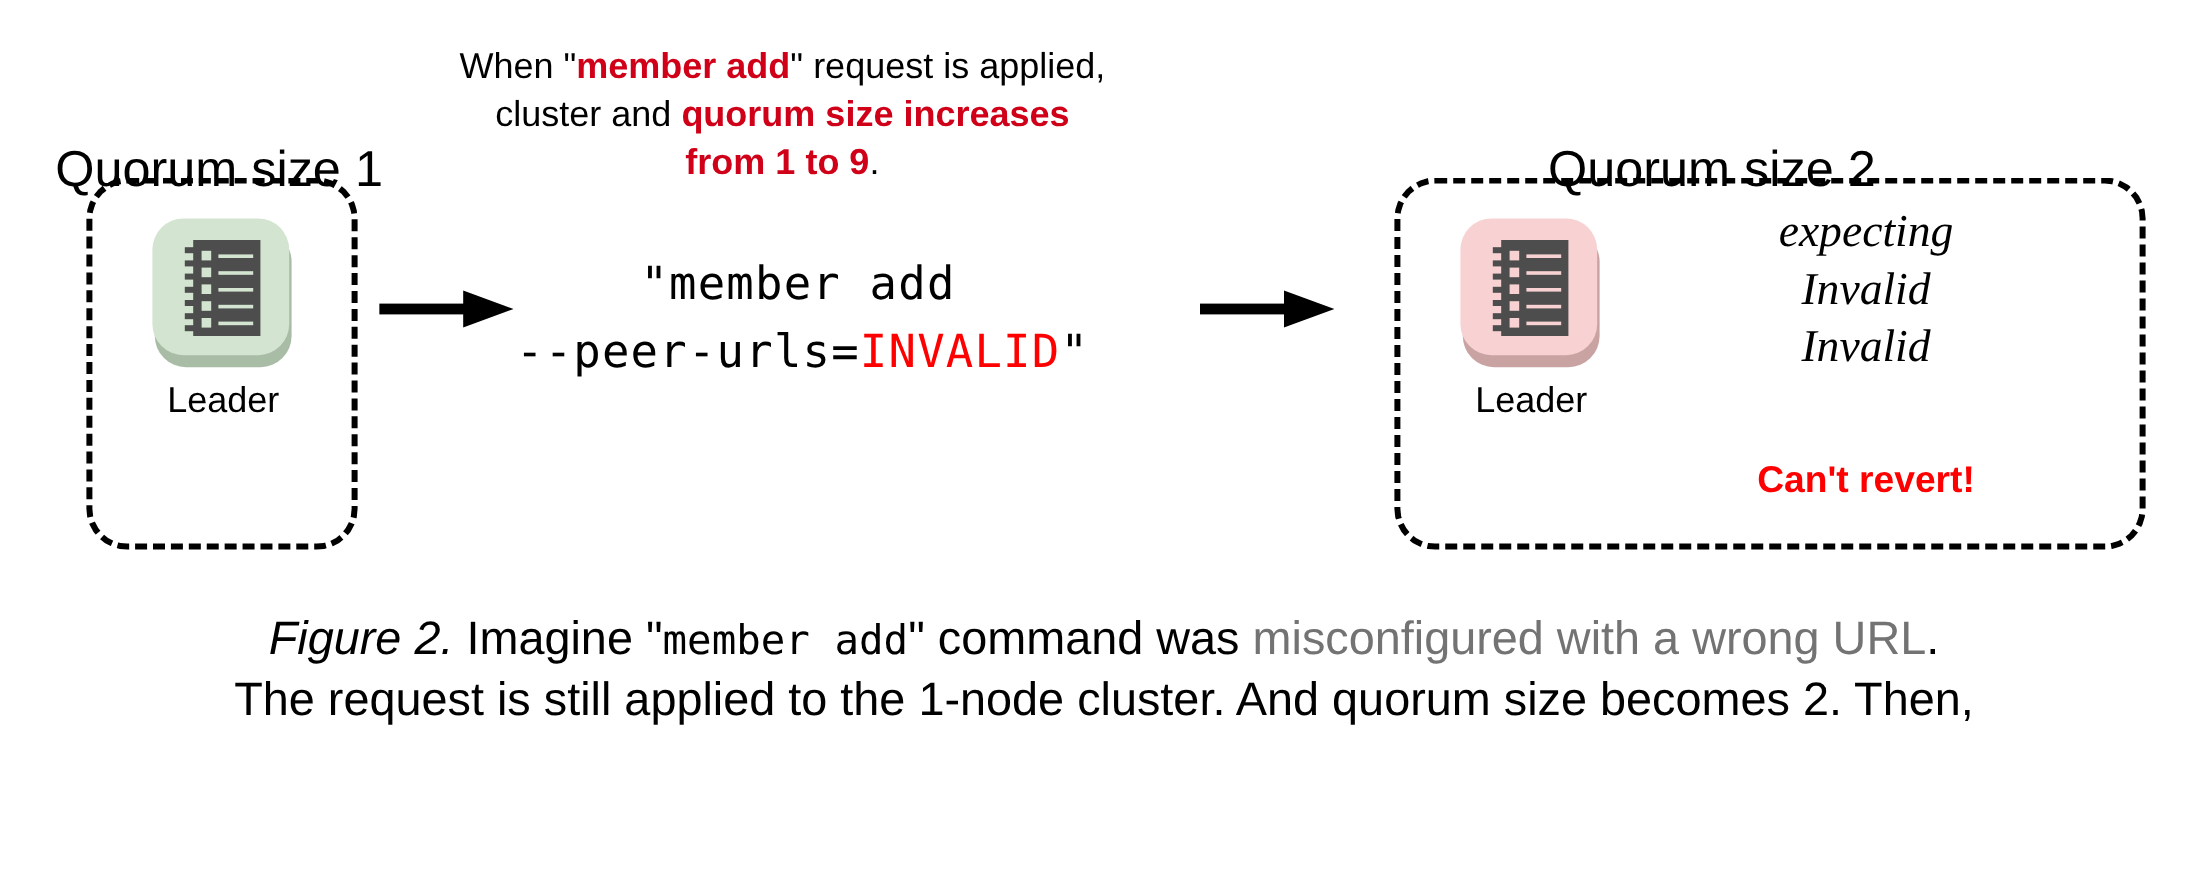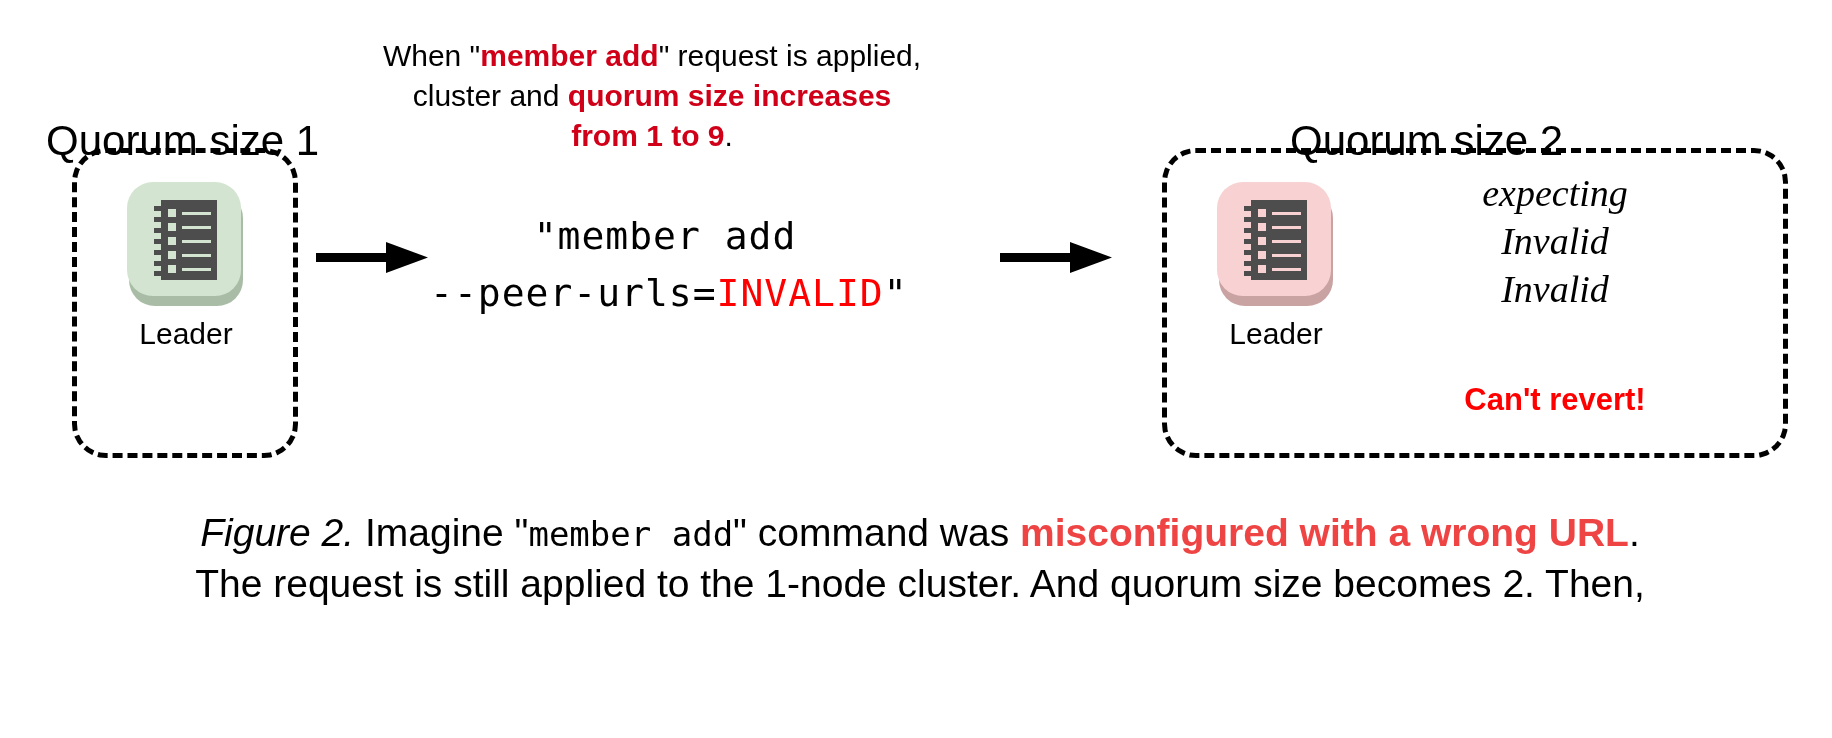--- a/index.html
+++ b/index.html
@@ -171,22 +171,22 @@
     font-family: "Liberation Sans Narrow", "Liberation Sans", sans-serif;
     font-stretch: condensed;
   }
   #caption .fig-num { font-style: italic; margin-top: 34px; }
   #caption .mono {
     font-family: "DejaVu Sans Mono", "Liberation Mono", monospace;
     font-size: 34px;
     font-style: normal;
   }
   #caption .hl {
-    color: #ef4444;
-    font-weight: bold;
+    color: #737373;
+    font-weight: normal;
   }
   .cap-line { display: block; white-space: nowrap; }
 </style>
 </head>
 <body>
 
 <div id="stage">
 
   <div id="top-note">
     <span><span>When "</span><span class="hl">member add</span><span>" request is applied,</span></span><br>

